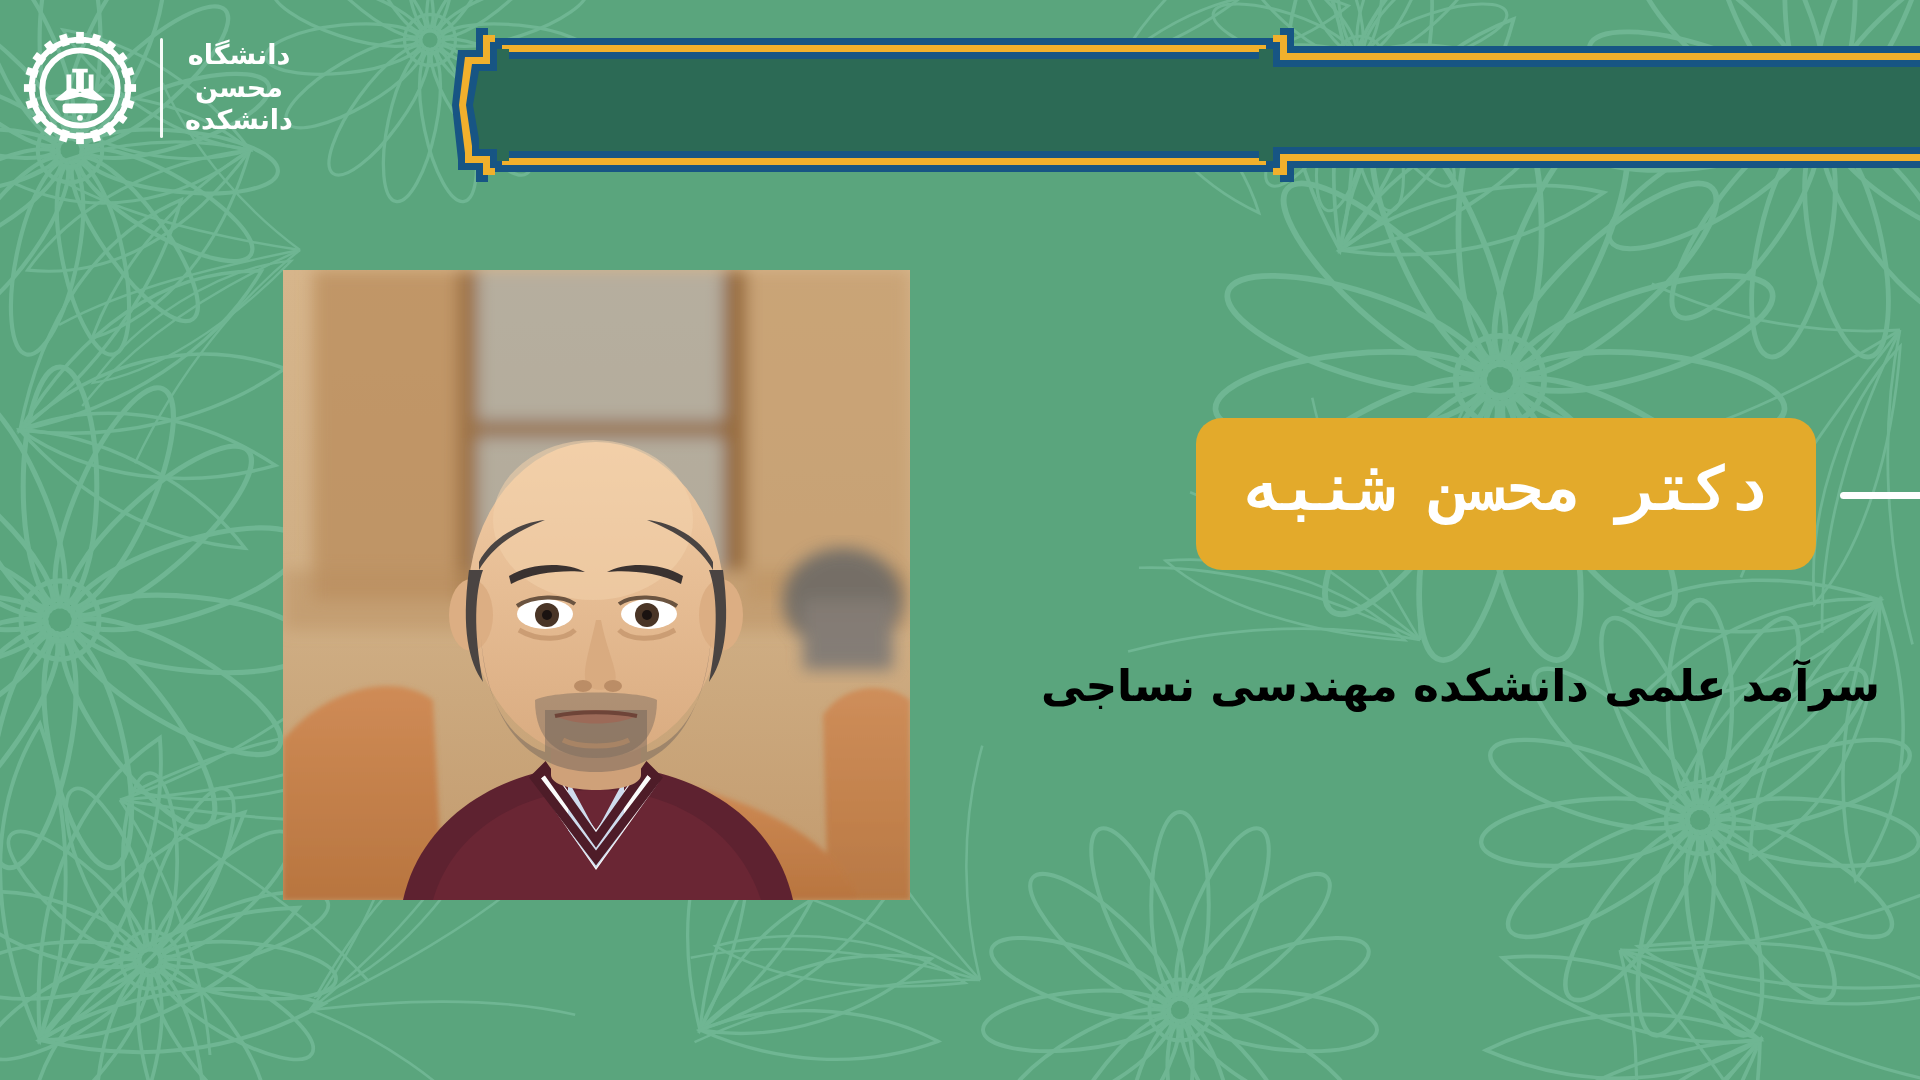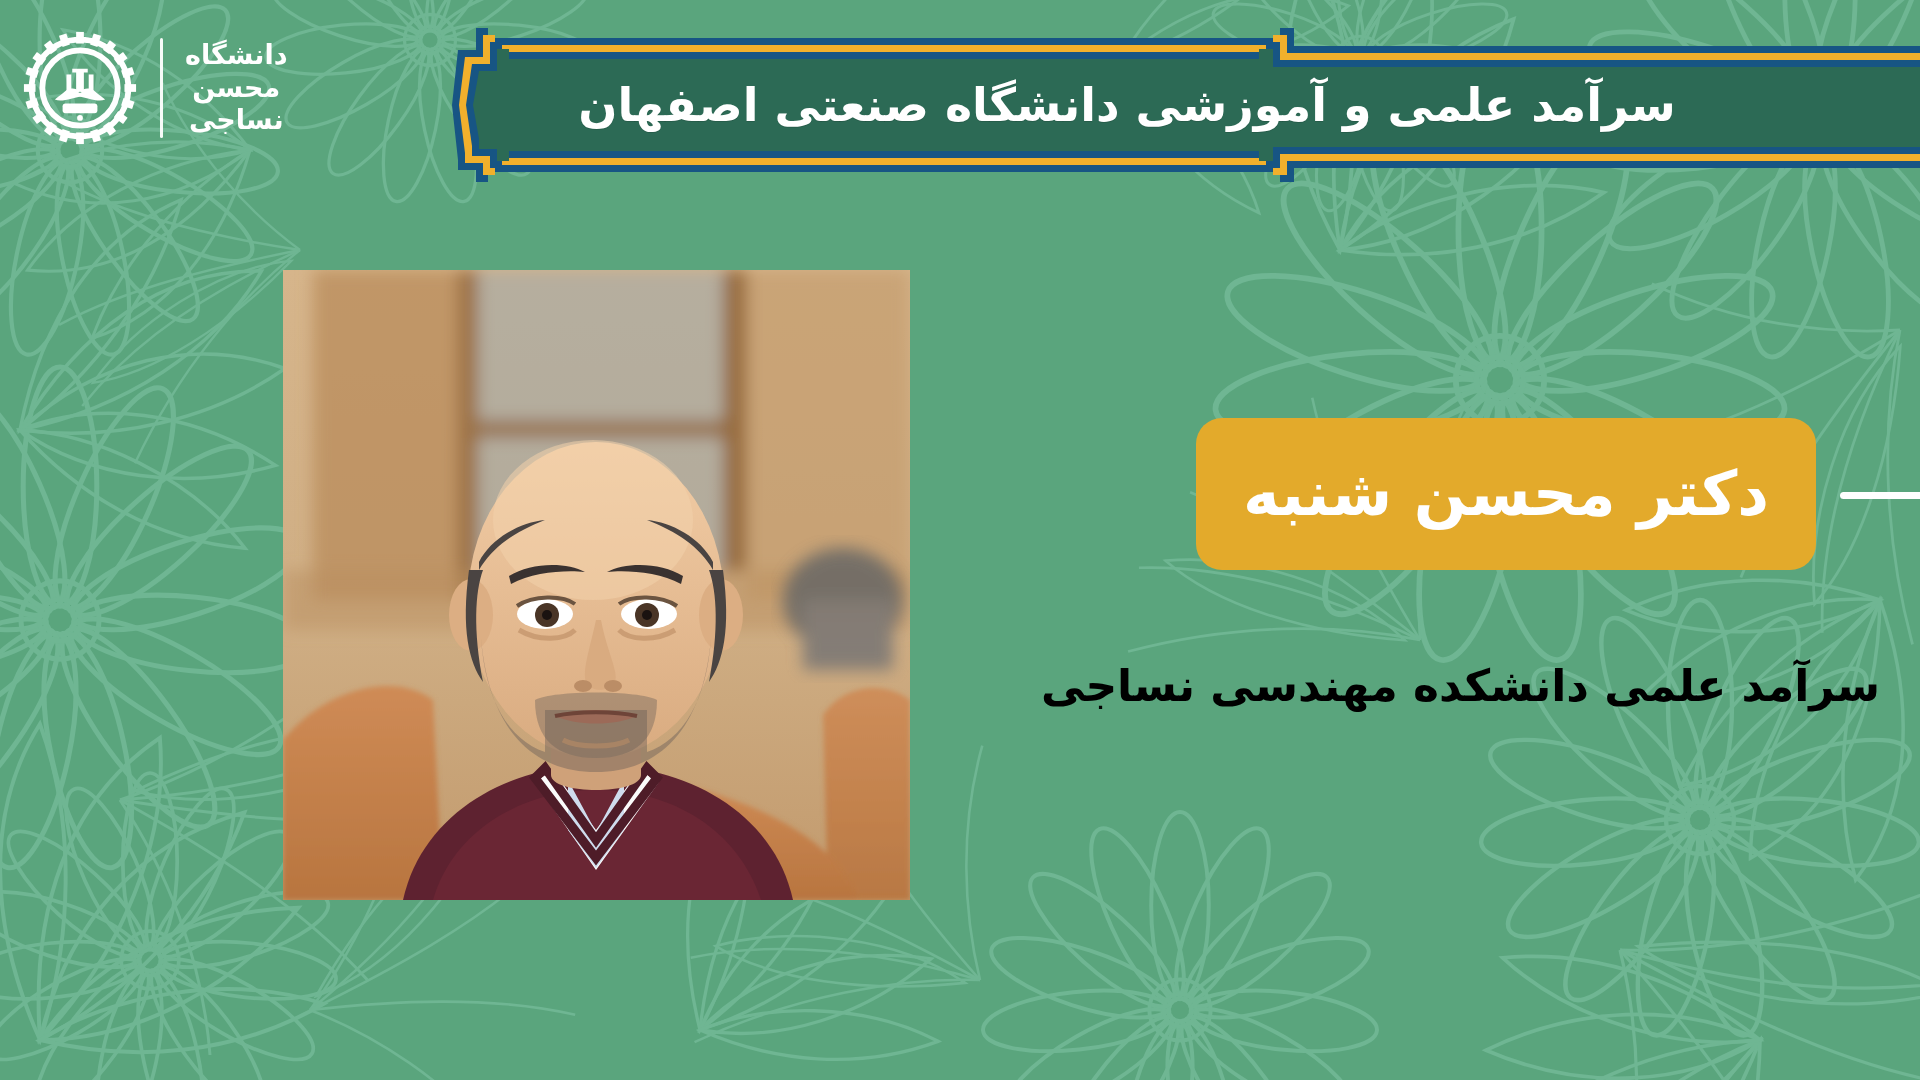--- a/index.html
+++ b/index.html
@@ -54,21 +54,21 @@
     overflow:hidden;background:#c9a070;
   }
   .portrait svg{display:block;width:627px;height:630px;}
 
   
   .name-badge{
     position:absolute;left:1196px;top:418px;
     min-width:620px;height:152px;
     background:#e3aa2b;border-radius:26px;
     display:flex;align-items:center;justify-content:center;
-    padding:0 34px;box-sizing:border-box;
+    padding:0 34px;box-sizing:border-box;font-family:Liberation Mono, monospace;
   }
   .name-badge .name-text{
     color:#ffffff;font-weight:bold;font-size:62px;white-space:nowrap;line-height:1;
   }
   .badge-rule{
     position:absolute;left:1840px;top:492px;width:110px;height:7px;
     background:#ffffff;border-radius:4px;
   }
 
   
@@ -198,36 +198,35 @@
         <rect x="42" y="76" width="36" height="10" rx="3"></rect>
         <circle cx="60" cy="91" r="3"></circle>
       </g>
     </svg>
 
     <div class="logo-divider"></div>
 
     <div class="logo-words">
       <span>دانشگاه</span>
       <span>محسن</span>
-      <span>نساجی</span>
+      <span>دانشکده</span>
     </div>
   </div>
 
   <div class="ribbon-wrap">
     <svg class="ribbon-svg" viewBox="0 0 1560 170" preserveAspectRatio="none" aria-hidden="true">
 
       <path d="M24,8 L36,8 L36,18 L828,18 L828,8 L842,8 L842,26 L1560,26 L1560,148 L842,148 L842,162 L828,162 L828,152 L36,152 L36,162 L24,162 L24,150 L6,150 L6,140 L0,85 L6,30 L24,30 Z" fill="#175584" transform="translate(0,0)"></path>
 
       <path d="M31,15 L43,15 L43,25 L821,25 L821,15 L835,15 L835,33 L1560,33 L1560,141 L835,141 L835,155 L821,155 L821,145 L43,145 L43,155 L31,155 L31,143 L13,143 L13,133 L7,85 L13,37 L31,37 Z" fill="#f1b02c"></path>
 
       <path d="M38,22 L50,22 L50,32 L814,32 L814,22 L828,22 L828,40 L1560,40 L1560,134 L828,134 L828,148 L814,148 L814,138 L50,138 L50,148 L38,148 L38,136 L20,136 L20,126 L14,85 L20,44 L38,44 Z" fill="#175584"></path>
 
       <path d="M45,29 L57,29 L57,39 L807,39 L807,29 L821,29 L821,47 L1560,47 L1560,127 L821,127 L821,141 L807,141 L807,131 L57,131 L57,141 L45,141 L45,129 L27,129 L27,119 L21,85 L27,51 L45,51 Z" fill="#2c6a55"></path>
     </svg>
-    <div class="ribbon-text">سرآمد علمی و آموزشی دانشگاه صنعتی اصفهان</div>
   </div>
 
   <div class="portrait">
     <svg viewBox="0 0 627 630" preserveAspectRatio="xMidYMid slice" aria-hidden="true">
       <defs>
         <linearGradient id="wallg" x1="0" y1="0" x2="0" y2="1">
           <stop offset="0%" stop-color="#d6b58b"></stop>
           <stop offset="55%" stop-color="#cfae84"></stop>
           <stop offset="100%" stop-color="#c29a6d"></stop>
         </linearGradient>

